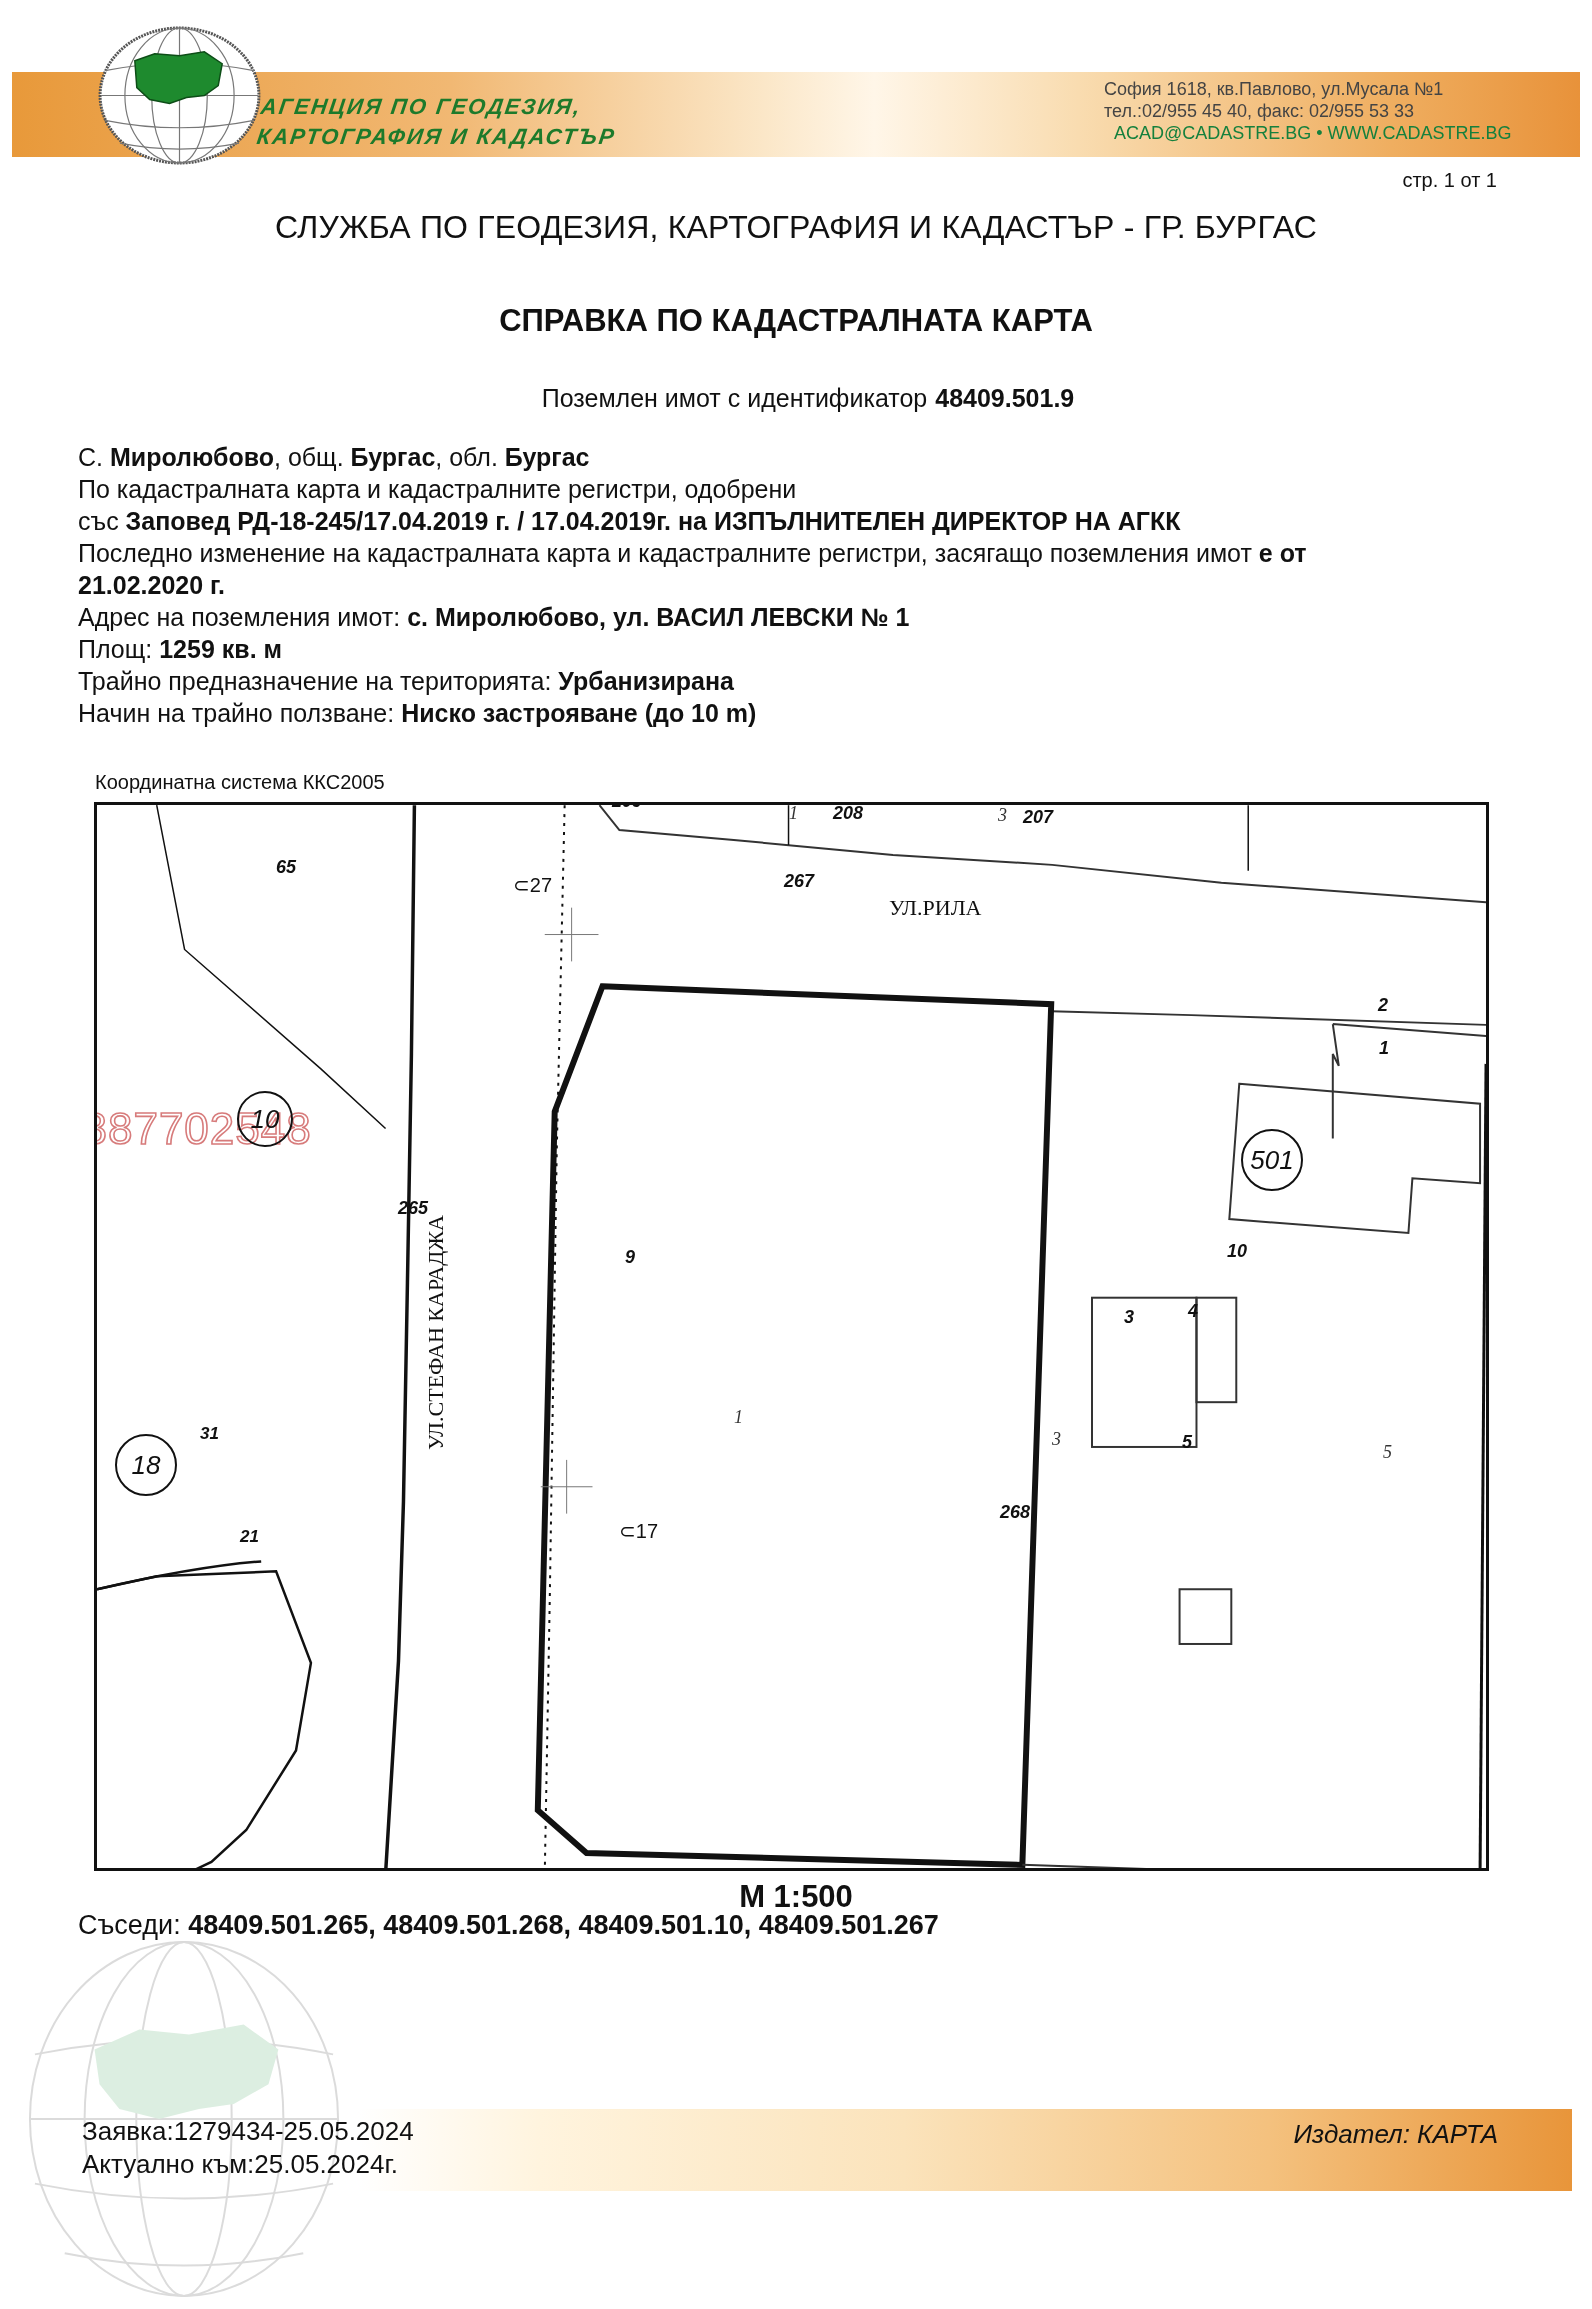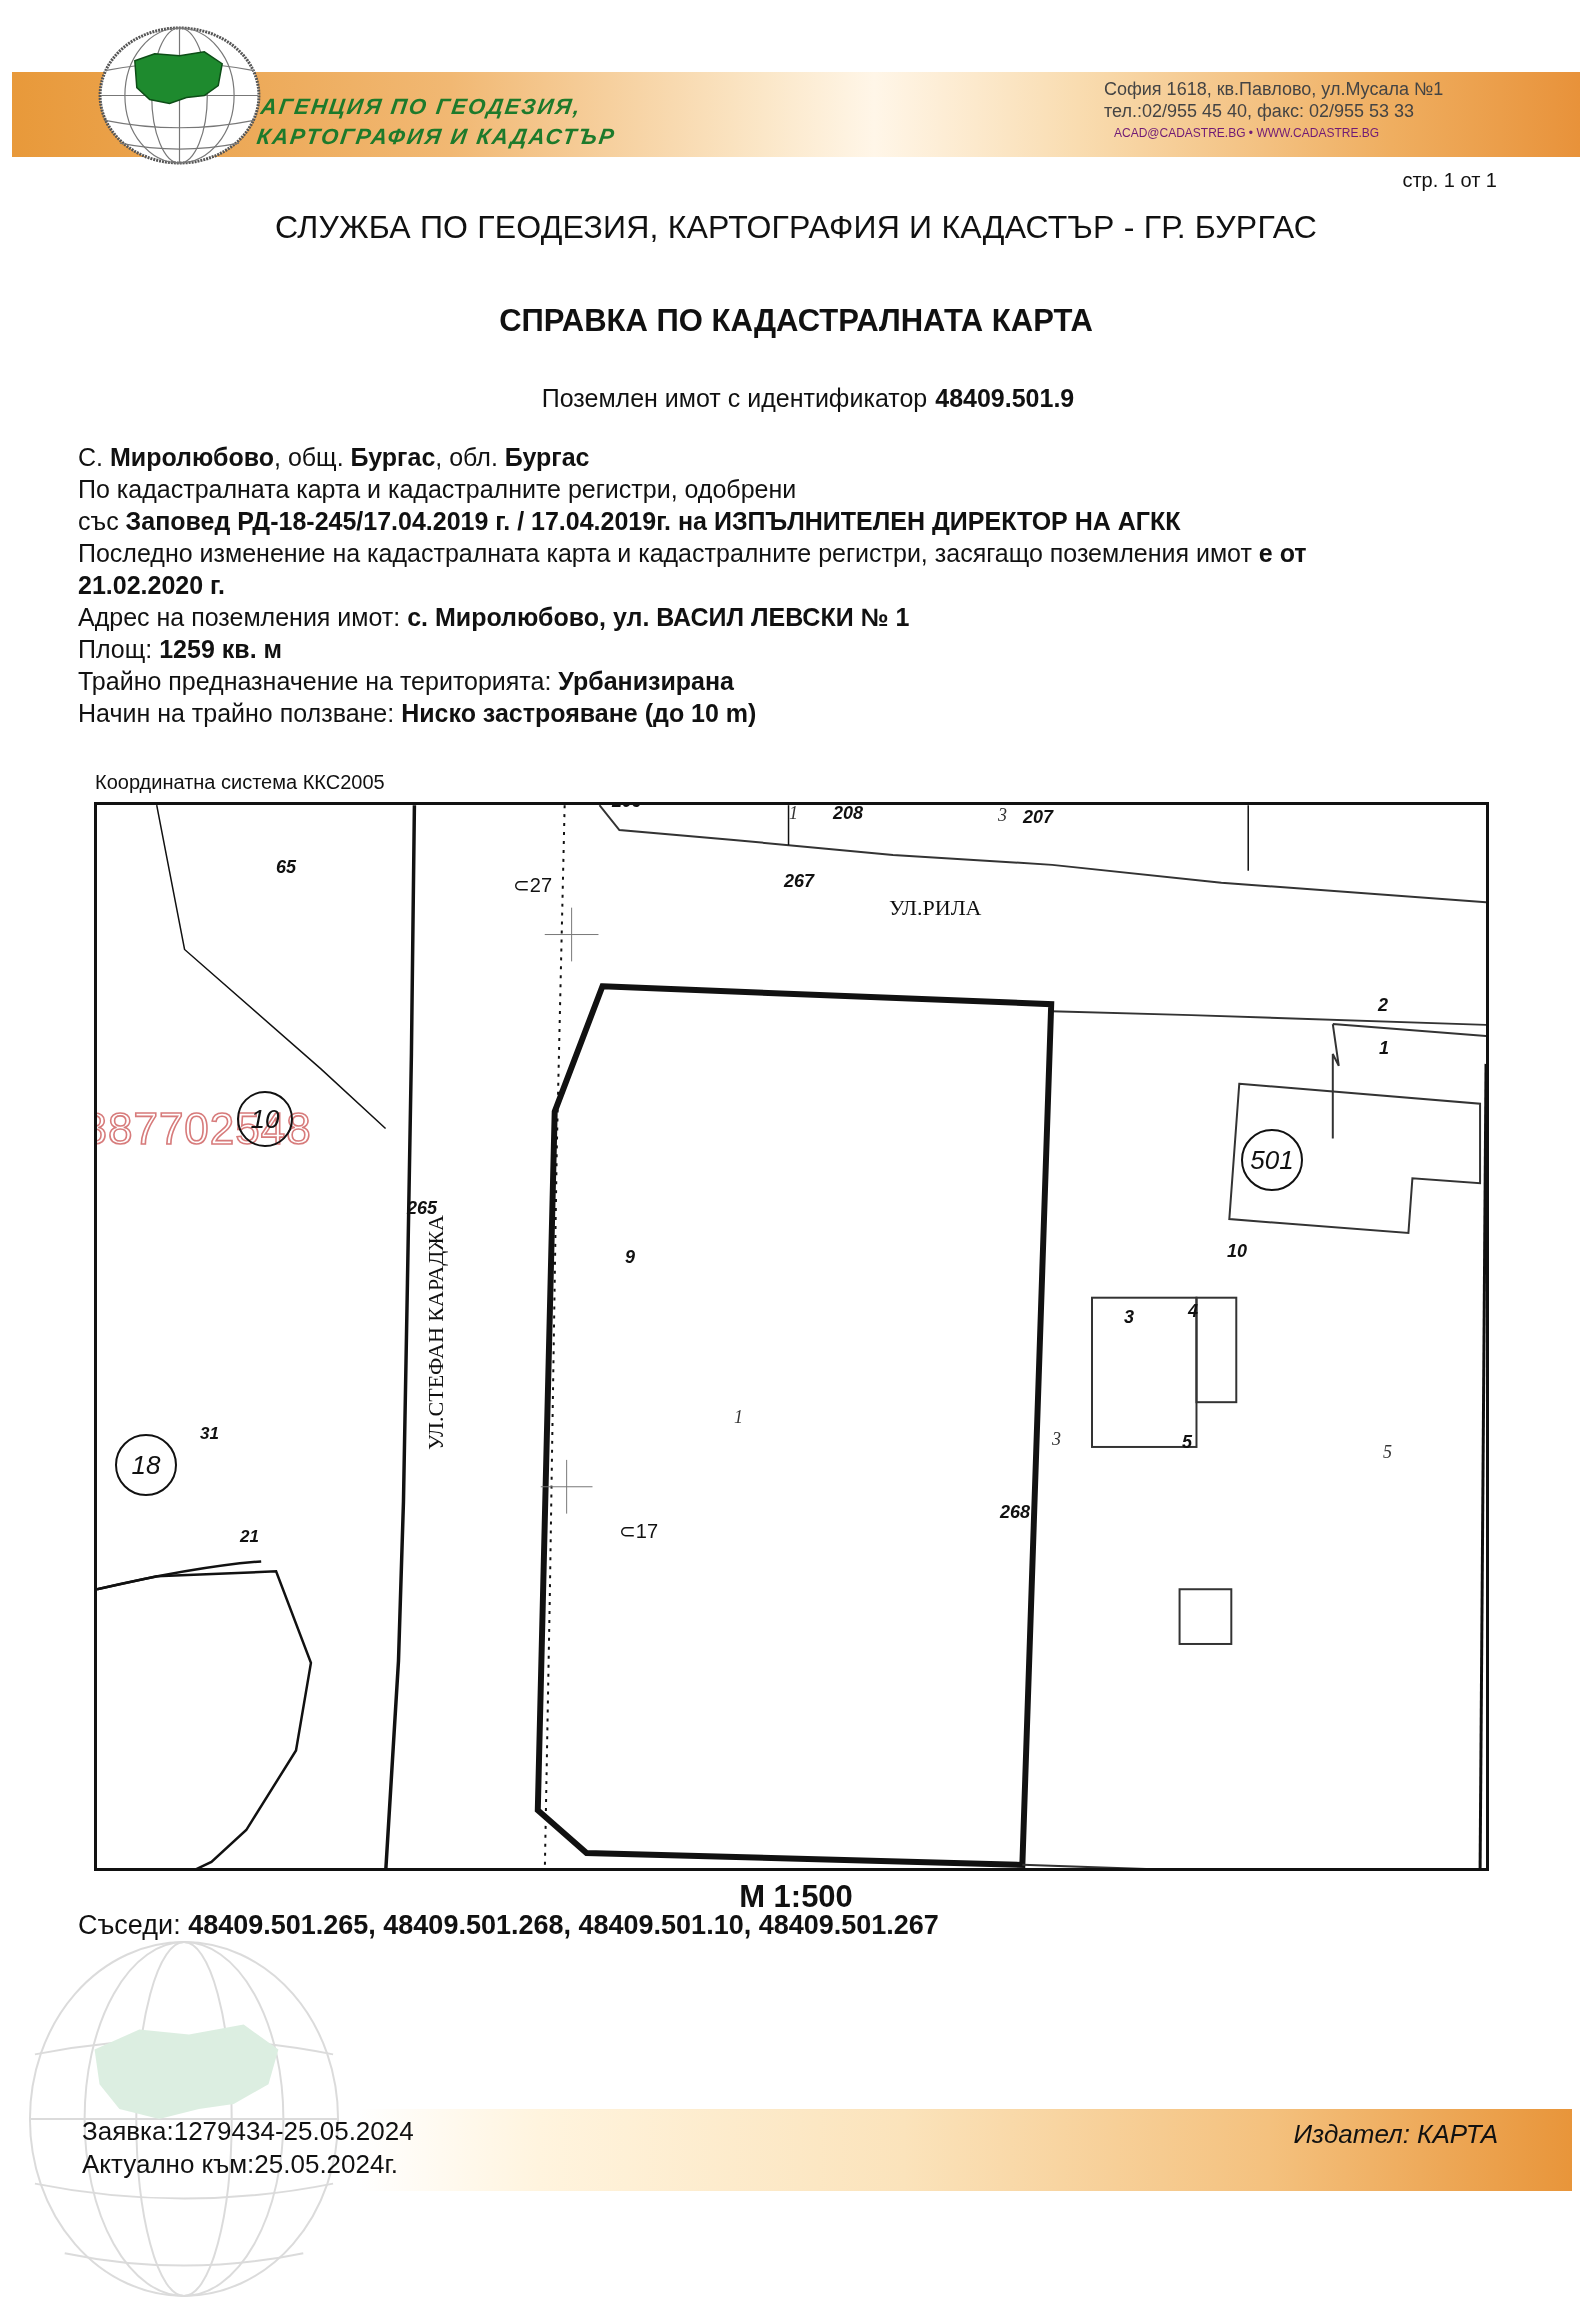--- a/index.html
+++ b/index.html
@@ -7,21 +7,21 @@
          font-family:"Liberation Sans", sans-serif; color:#111; }
   .abs { position:absolute; }
 
   
   .hdr-band { left:12px; top:72px; width:1568px; height:85px;
     background:linear-gradient(90deg,#e8993a 0%,#f1b873 28%,#fbe7c8 48%,#fff6e8 55%,#f9dcb0 68%,#efae60 88%,#e8923a 100%); }
   .logo-globe { left:95px; top:26px; width:169px; height:139px; }
   .agency-name { left:259px; top:92px; color:#1d7a2b; font-weight:bold; font-style:italic;
     font-size:22px; line-height:30px; letter-spacing:2px; transform:skewX(-8deg); }
   .contact { left:1104px; top:78px; text-align:left; font-size:18px; line-height:22px; color:#444; }
-  .contact .web { color:#701a75; font-size:12px; padding-left:10px; }
+  .contact .web { color:#15803d; font-size:18px; padding-left:10px; }
   .page-num { right:95px; top:169px; font-size:20px; }
 
   .office { left:0; width:1592px; top:209px; text-align:center; font-size:32px; letter-spacing:0.2px; }
   .doc-title { left:0; width:1592px; top:303px; text-align:center; font-size:31px; font-weight:bold; }
   .ident { left:0; width:1592px; top:384px; text-align:center; font-size:25px;margin-left:12px; }
   .ident b { margin-left:8px; }
 
   .info { left:78px; top:441px; width:1453px; font-size:25px; line-height:32px; }
   .info div { white-space:nowrap; }
 
@@ -144,21 +144,21 @@
   <span class="lbl-serif" style="left:692px;top:-2px;">1</span>
   <span class="lbl" style="left:736px;top:-2px;">208</span>
   <span class="lbl-serif" style="left:901px;top:0px;">3</span>
   <span class="lbl" style="left:926px;top:2px;">207</span>
   <span class="lbl" style="left:687px;top:66px;">267</span>
   <span class="street" style="left:792px;top:90px;">УЛ.РИЛА</span>
   <span style="position:absolute;left:416px;top:68px;font-size:20px;"><span>⊂</span><span>27</span></span>
 
   <div class="circle-lbl" style="left:140px;top:286px;">10</div>
   <span class="street" style="left:219px;top:438px;transform:rotate(-90deg);transform-origin:left top;white-space:nowrap;position:absolute;left:326px;top:645px;">УЛ.СТЕФАН КАРАДЖА</span>
-  <span class="lbl" style="left:310px;top:393px;text-align:center;">265</span>
+  <span class="lbl" style="left:301px;top:393px;text-align:center;">265</span>
   <span class="lbl" style="left:528px;top:442px;">9</span>
 
   <span class="lbl" style="left:1281px;top:190px;">2</span>
   <span class="lbl" style="left:1282px;top:233px;">1</span>
   <div class="circle-lbl" style="left:1144px;top:324px;width:62px;height:62px;">501</div>
   <span class="lbl" style="left:1130px;top:436px;">10</span>
   <span class="lbl" style="left:1027px;top:502px;">3</span>
   <span class="lbl" style="left:1091px;top:496px;">4</span>
 
   <span class="lbl-serif" style="left:637px;top:602px;">1</span>

